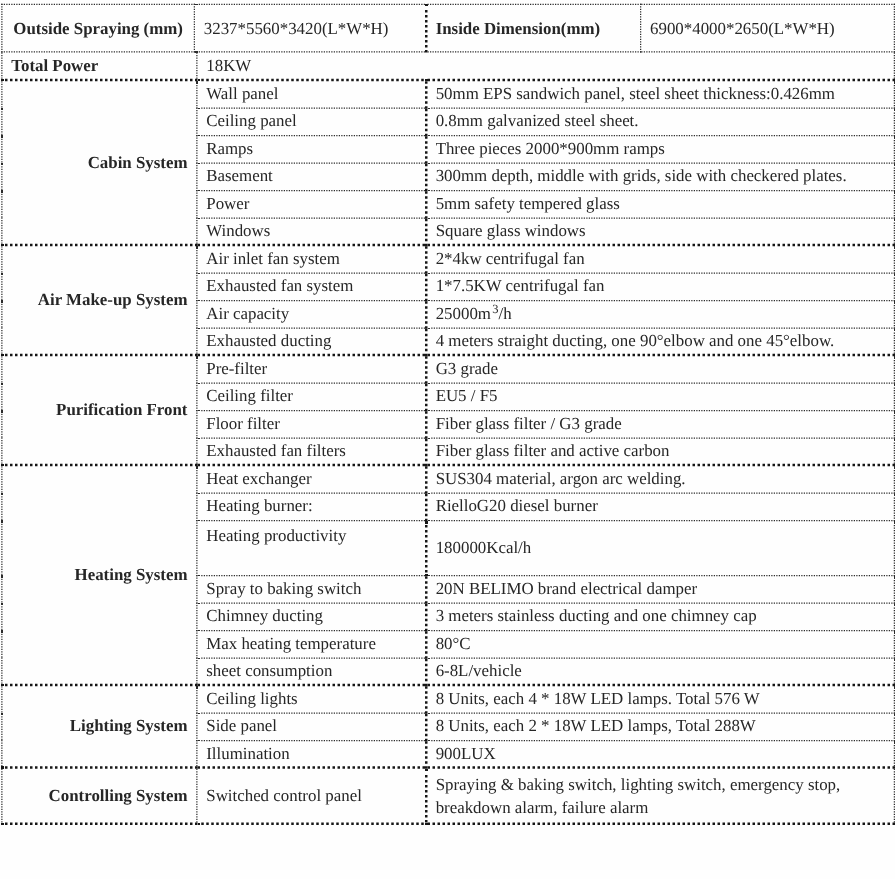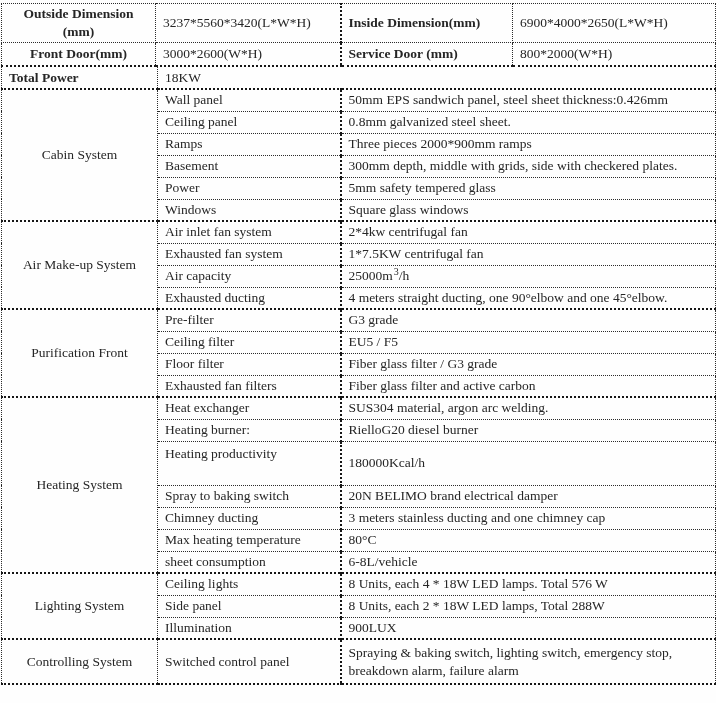--- a/index.html
+++ b/index.html
@@ -32,22 +32,22 @@
   .top tr.r2 td { border-bottom: 2px dotted #161616; }
   .top td.c3 { border-left: 2px dotted #161616; }
   .bold { font-weight: bold; }
   .center { text-align: center; }
   
   .main tr { height: 22px; }
   .main tr:first-child td { border-top: none; }
   .main tr:last-child td { border-bottom: 2px dotted #161616; }
   .main tr.sec td { border-top: 2px dotted #161616; }
   .main td.gcell {
-    font-weight: normal;
-    text-align: center;
+    font-weight: bold;
+    text-align: right;
     vertical-align: middle;
   }
   .main td.vcell { border-left: 2px dotted #161616; }
   .main tr.tall { height: 44px; }
   .main tr.tall td.lcell { vertical-align: top; padding-top: 3px; }
   .main tr.wrap2 { height: 45px; }
   sup.s3 {
     font-size: 10px;
     line-height: 0;
     vertical-align: super;
@@ -61,30 +61,24 @@
 
   <table class="tbl top">
     <colgroup>
       <col style="width:154px">
         <col style="width:185px">
         <col style="width:172px">
         <col style="width:203px">
     </colgroup>
     <tbody>
       <tr class="r1">
-        <td class="bold center">Outside Dimension (mm)</td>
+        <td class="bold center">Outside Spraying (mm)</td>
         <td>3237*5560*3420(L*W*H)</td>
         <td class="bold c3">Inside Dimension(mm)</td>
         <td>6900*4000*2650(L*W*H)</td>
-      </tr>
-      <tr class="r2">
-        <td class="bold center">Front Door(mm)</td>
-        <td>3000*2600(W*H)</td>
-        <td class="bold c3">Service Door (mm)</td>
-        <td>800*2000(W*H)</td>
       </tr>
     </tbody>
   </table>
 
   <table class="tbl main">
     <colgroup>
       <col style="width:156px">
         <col style="width:183px">
         <col style="width:375px">
     </colgroup>

